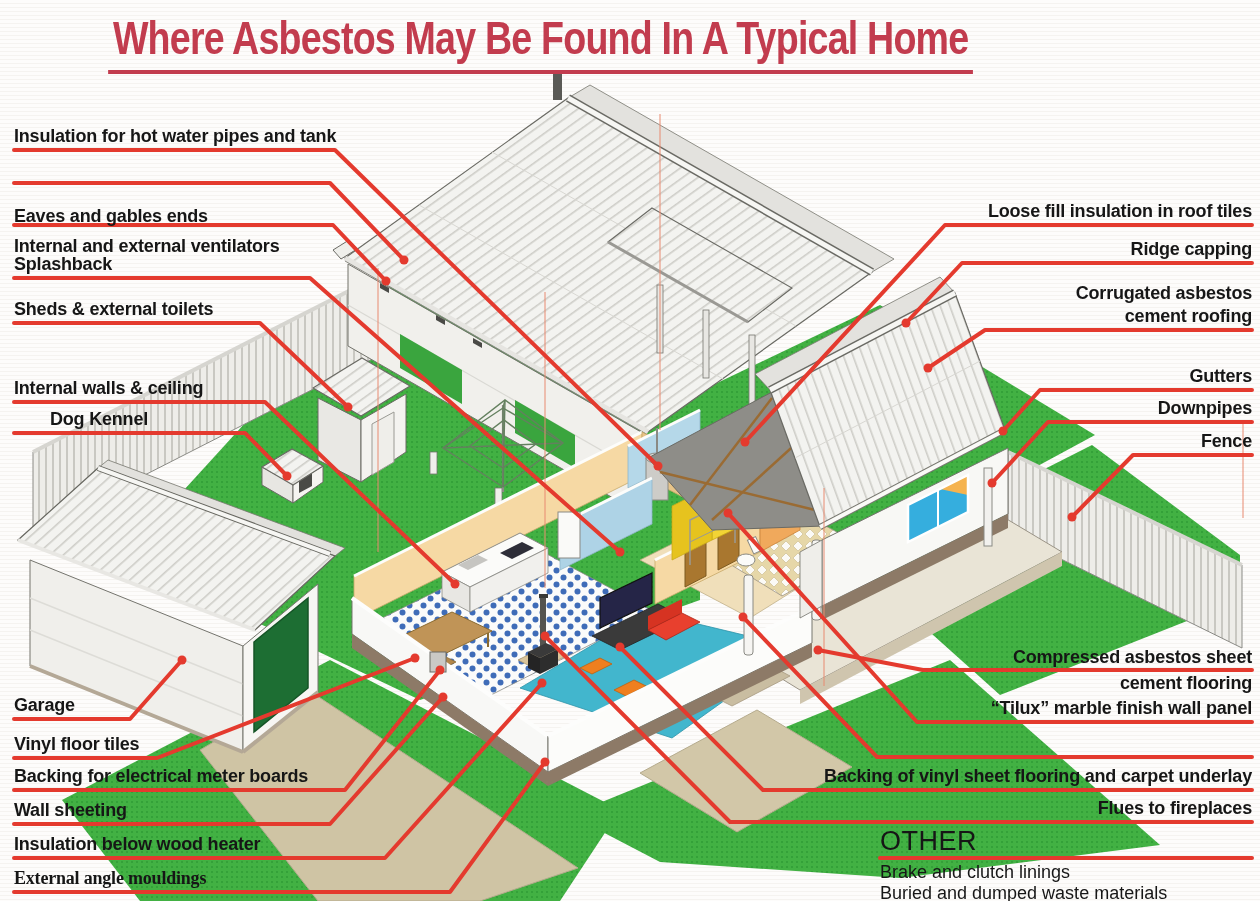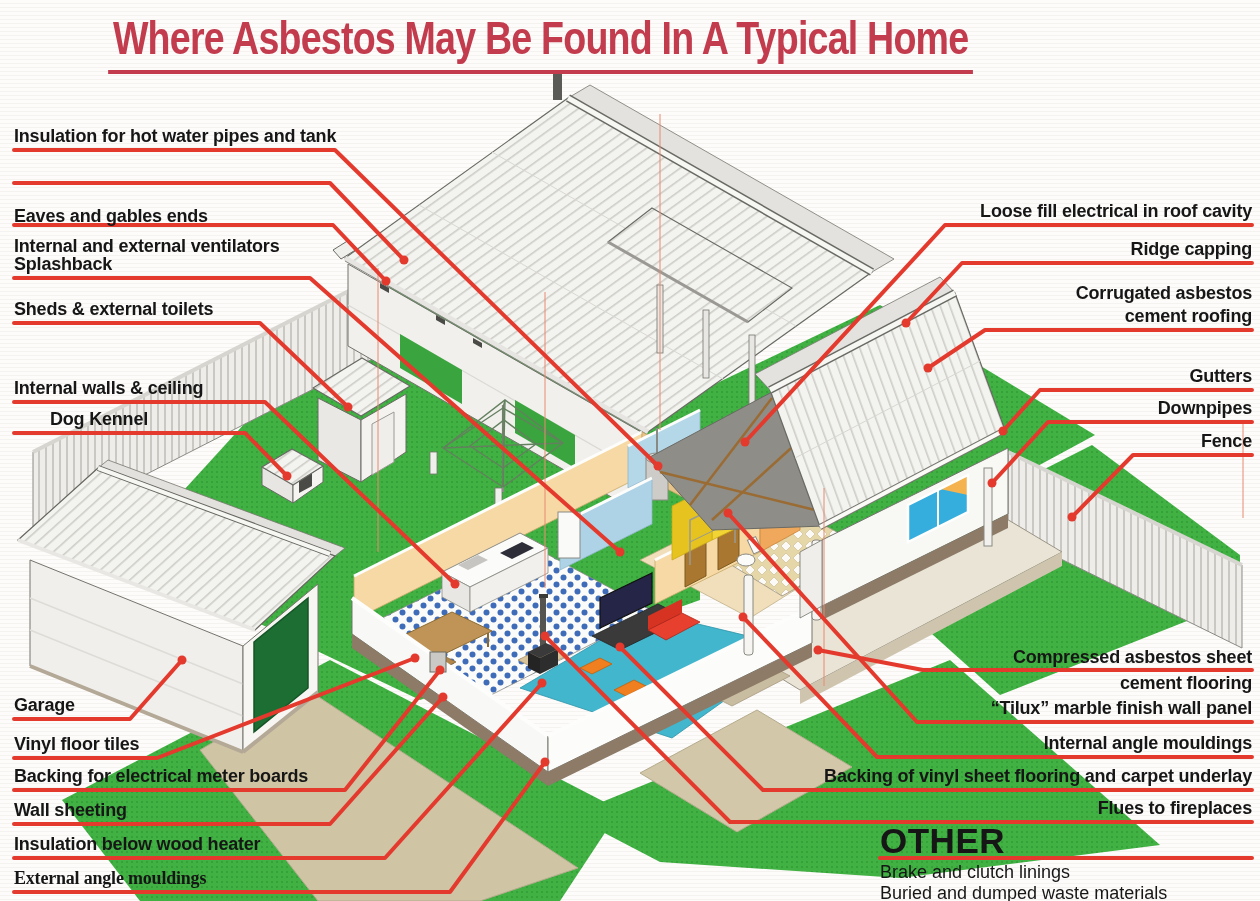--- a/index.html
+++ b/index.html
@@ -25,21 +25,21 @@
   #title{
     display:inline-block;
     font-size:47px;font-weight:bold;letter-spacing:-1px;
     color:#c23c4e;
     transform:scaleX(0.80);transform-origin:center top;
     border-bottom:4px solid #c23c4e;
     padding:0 6px 5px 6px;
     white-space:nowrap;
   }
   #other-block{position:absolute;left:880px;top:826px;z-index:2;}
-  #other-heading{font-size:35px;font-weight:bold;color:#161616;line-height:30px;letter-spacing:0.5px;}
+  #other-heading{font-size:27px;font-weight:normal;color:#161616;line-height:30px;letter-spacing:0.5px;}
   .other-item{font-size:18px;font-weight:normal;color:#161616;line-height:20.5px;white-space:nowrap;}
   #other-items{margin-top:6px;}
 </style>
 </head>
 <body>
 
 <div id="poster">
 
 <svg id="scene" width="1260" height="901" viewBox="0 0 1260 901">
   <defs>
@@ -365,29 +365,28 @@
   <div class="lbl" style="left:14px;top:297px;">Sheds &amp; external toilets</div>
   <div class="lbl" style="left:14px;top:376px;">Internal walls &amp; ceiling</div>
   <div class="lbl" style="left:14px;top:407px;margin-left:36px;">Dog Kennel</div>
   <div class="lbl" style="left:14px;top:693px;">Garage</div>
   <div class="lbl" style="left:14px;top:732px;">Vinyl floor tiles</div>
   <div class="lbl" style="left:14px;top:764px;">Backing for electrical meter boards</div>
   <div class="lbl" style="left:14px;top:798px;">Wall sheeting</div>
   <div class="lbl" style="left:14px;top:832px;">Insulation below wood heater</div>
   <div class="lbl" style="left:14px;top:866px;font-family:Liberation Serif, serif;">External angle mouldings</div>
 
-  <div class="lbl right" style="top:199px;">Loose fill electrical in roof cavity</div>
+  <div class="lbl right" style="top:199px;">Loose fill insulation in roof tiles</div>
   <div class="lbl right" style="top:237px;">Ridge capping</div>
   <div class="lbl right wrap" style="top:282px;max-width:215px;line-height:23px;">Corrugated asbestos cement roofing</div>
   <div class="lbl right" style="top:364px;">Gutters</div>
   <div class="lbl right" style="top:396px;">Downpipes</div>
   <div class="lbl right" style="top:429px;">Fence</div>
   <div class="lbl right wrap" style="top:644px;max-width:272px;line-height:26px;">Compressed asbestos sheet cement flooring</div>
   <div class="lbl right" style="top:696px;">“Tilux” marble finish wall panel</div>
-  <div class="lbl right" style="top:731px;">Internal angle mouldings</div>
   <div class="lbl right" style="top:764px;">Backing of vinyl sheet flooring and carpet underlay</div>
   <div class="lbl right" style="top:796px;">Flues to fireplaces</div>
 
   <div id="other-block">
     <div id="other-heading">OTHER</div>
     <div id="other-items">
       <div class="other-item">Brake and clutch linings</div>
       <div class="other-item">Buried and dumped waste materials</div>
     </div>
   </div>

